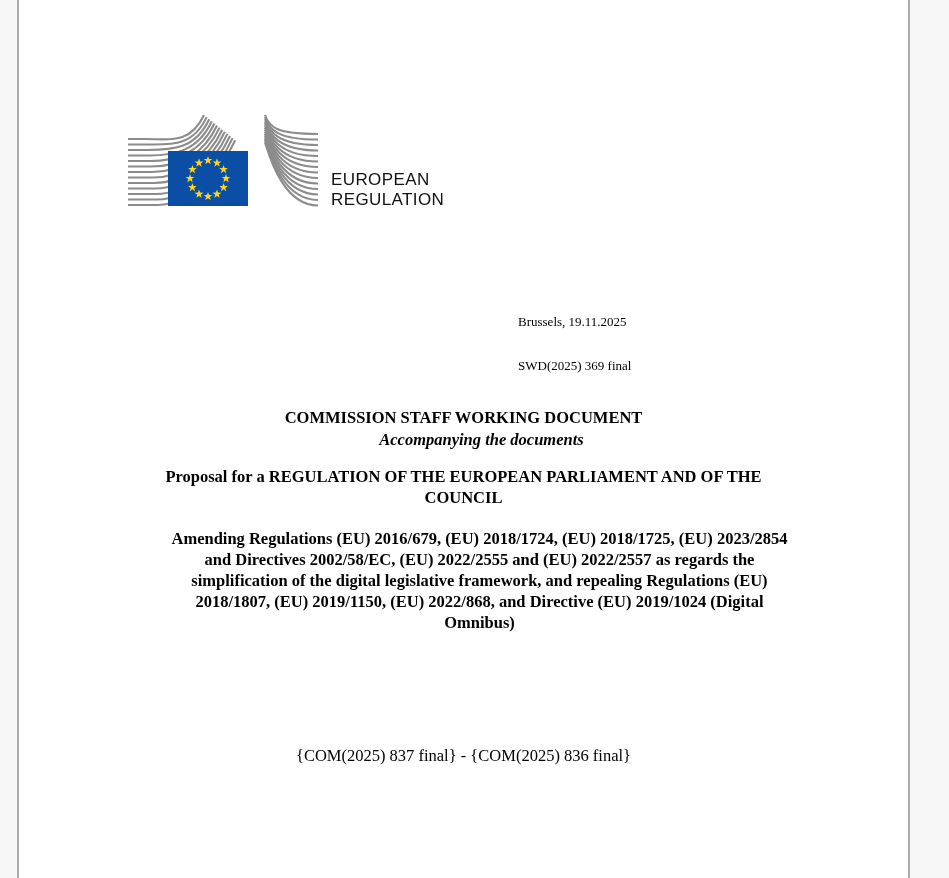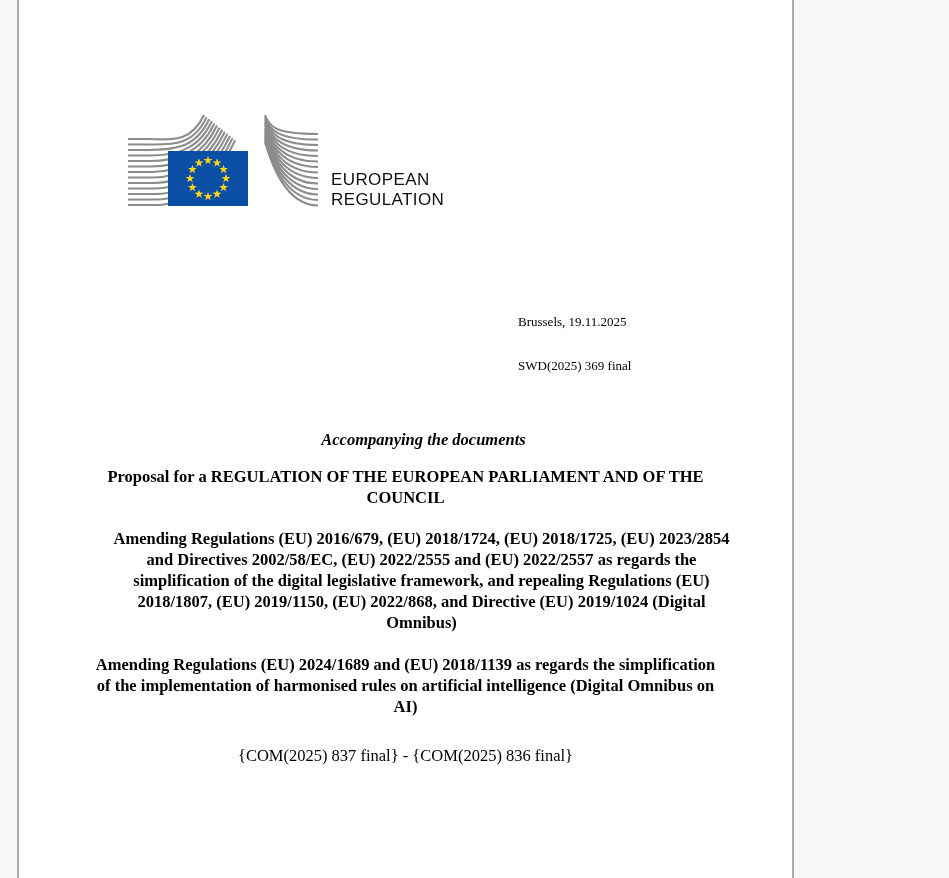--- a/index.html
+++ b/index.html
@@ -12,21 +12,21 @@
     position: relative;
     width: 949px;
     height: 878px;
     background: #f7f7f7;
     overflow: hidden;
   }
   .page {
     position: absolute;
     left: 17px;
     top: 0;
-    width: 777px;
+    width: 893px;
     height: 878px;
     box-sizing: border-box;
     background: #ffffff;
     border-left: 2px solid #ababab;
     border-right: 2px solid #ababab;
     text-decoration: underline;
   }
   .abs { position: absolute; }
 
   .logo-svg {
@@ -129,32 +129,30 @@
     <div class="abs wordmark">
       <div>EUROPEAN</div>
       <div>REGULATION</div>
     </div>
 
     <div class="abs dateblock">
       <div>Brussels, 19.11.2025</div>
       <div>SWD(2025) 369 final</div>
     </div>
 
+    <div class="abs centerblock doc-title">COMMISSION STAFF WORKING DOCUMENT</div>
 
     <div class="abs centerblock accompanying">Accompanying the documents</div>
 
     <div class="abs centerblock proposal">Proposal for a REGULATION OF THE EUROPEAN PARLIAMENT AND OF THE
 COUNCIL</div>
 
     <div class="abs centerblock amending-1">Amending Regulations (EU) 2016/679, (EU) 2018/1724, (EU) 2018/1725, (EU) 2023/2854
 and Directives 2002/58/EC, (EU) 2022/2555 and (EU) 2022/2557 as regards the
 simplification of the digital legislative framework, and repealing Regulations (EU)
 2018/1807, (EU) 2019/1150, (EU) 2022/868, and Directive (EU) 2019/1024 (Digital
 Omnibus)</div>
 
-    <div class="abs centerblock amending-2">Amending Regulations (EU) 2024/1689 and (EU) 2018/1139 as regards the simplification
-of the implementation of harmonised rules on artificial intelligence (Digital Omnibus on
-AI)</div>
 
     <div class="abs centerblock com-refs">{COM(2025) 837 final} - {COM(2025) 836 final}</div>
 
   </div>
 </div>
 
 </body></html>

